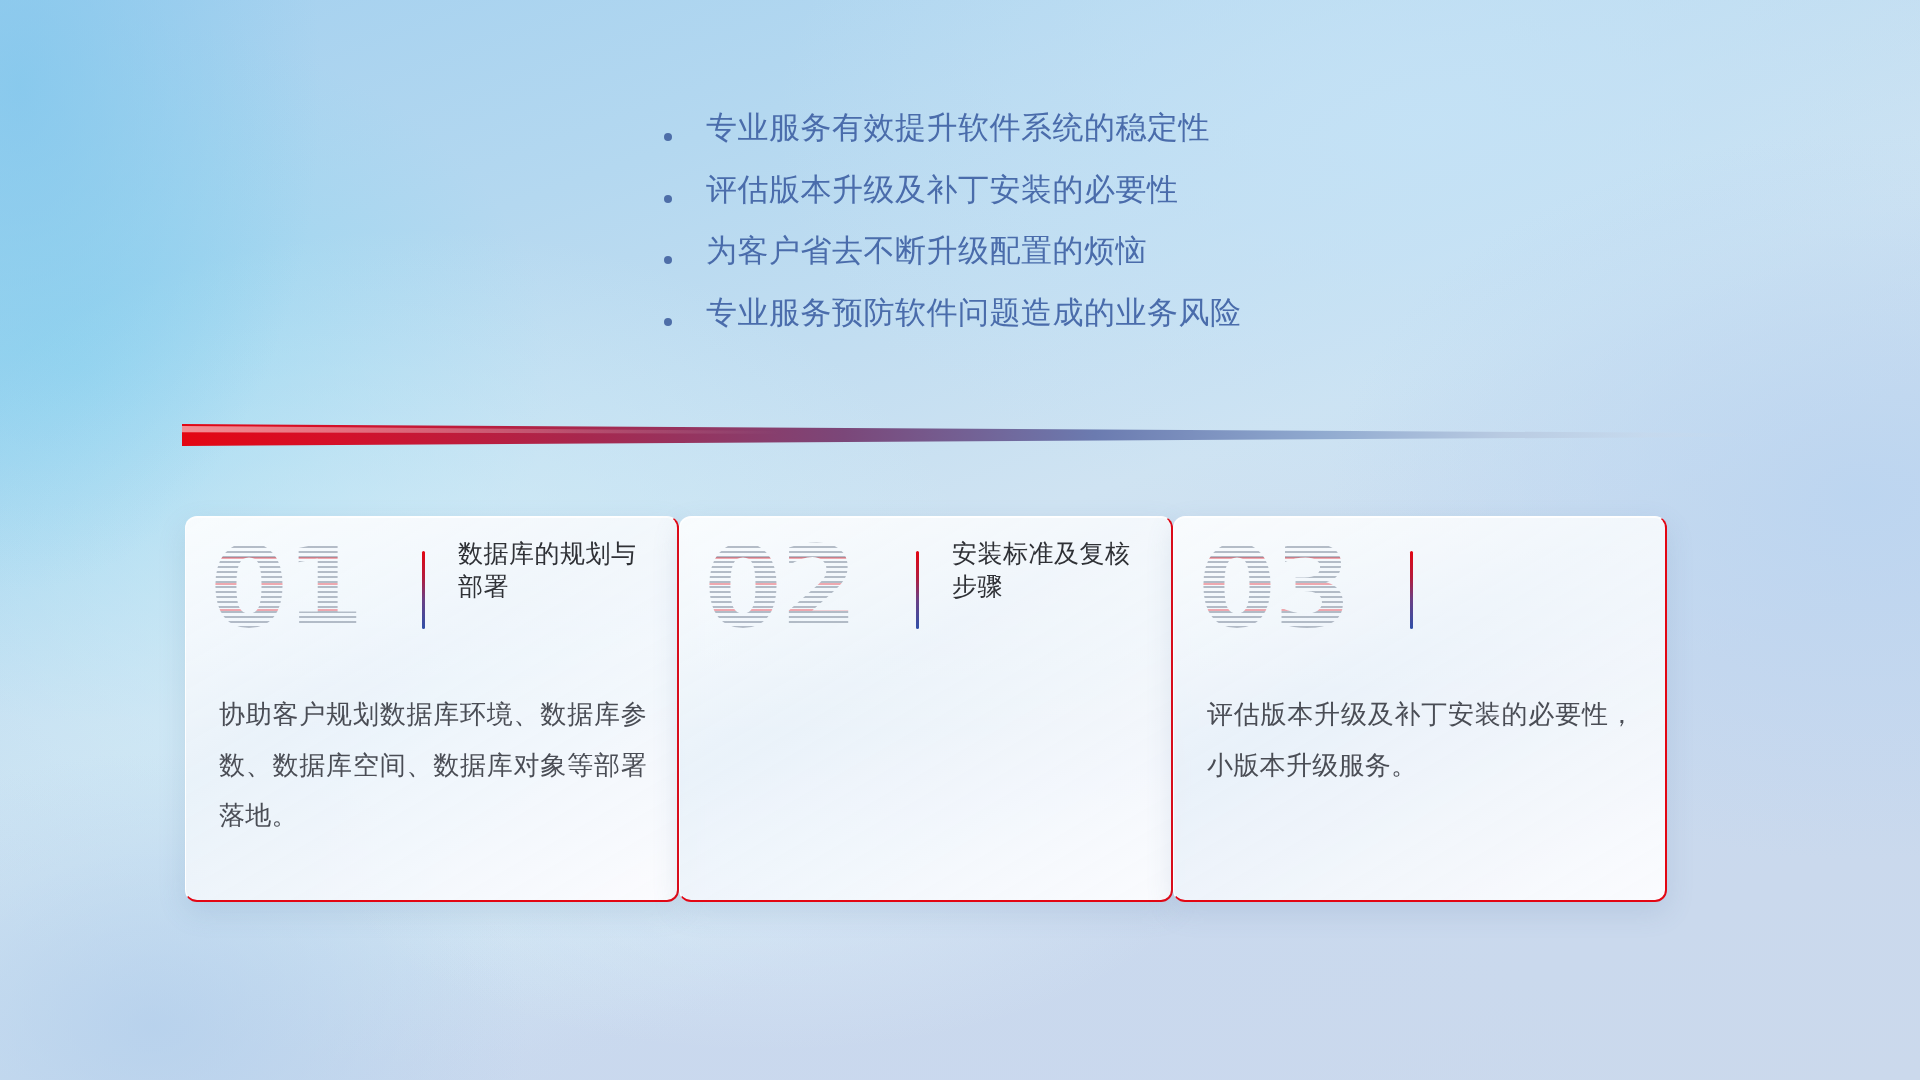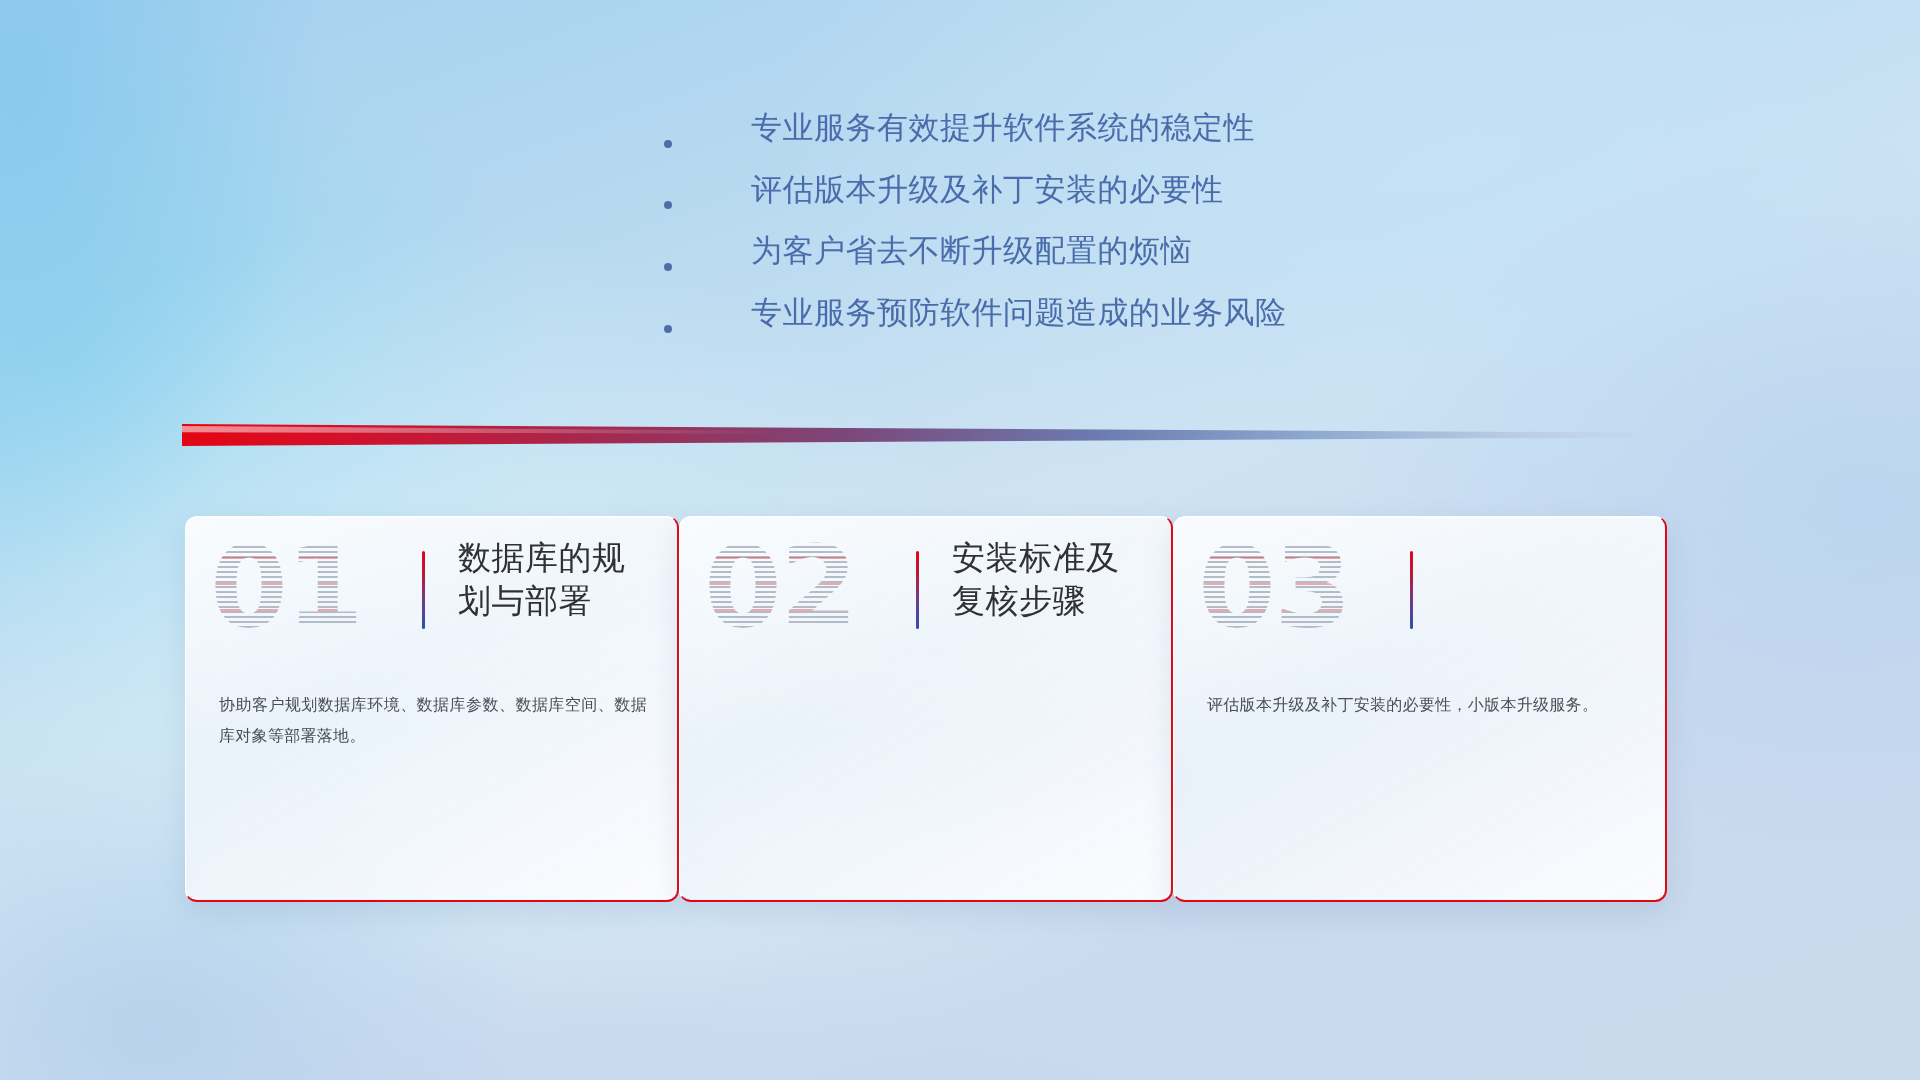--- a/index.html
+++ b/index.html
@@ -19,21 +19,21 @@
   .bg.g2{background:radial-gradient(ellipse 820px 600px at 22% 60%,rgba(210,238,248,.85) 0%,rgba(210,238,248,0) 70%);}
   .bg.g3{background:radial-gradient(ellipse 900px 560px at 74% 12%,rgba(196,226,246,.9) 0%,rgba(196,226,246,0) 72%);}
   .bg.g4{background:radial-gradient(ellipse 760px 520px at 97% 46%,rgba(186,212,240,.85) 0%,rgba(186,212,240,0) 70%);}
   .bg.g5{background:radial-gradient(ellipse 980px 420px at 50% 105%,rgba(202,216,238,.95) 0%,rgba(202,216,238,0) 70%);}
   .bg.g6{background:radial-gradient(ellipse 520px 380px at 8% 95%,rgba(176,205,235,.7) 0%,rgba(176,205,235,0) 72%);}
   .bg.g7{background:radial-gradient(ellipse 640px 300px at 40% 78%,rgba(222,240,250,.6) 0%,rgba(222,240,250,0) 70%);}
   .bg.g8{background:radial-gradient(ellipse 420px 700px at 1% 8%,rgba(128,198,236,.75) 0%,rgba(128,198,236,0) 72%);}
 
   
   .bullets{position:absolute;left:664px;top:108px;}
-  .bullet{display:flex;align-items:flex-end;margin-bottom:22px;gap:45px;}
+  .bullet{display:flex;align-items:center;margin-bottom:22px;}
   .bullet .dot{
     width:8px;height:8px;border-radius:50%;background:#4e6ea8;
     margin-top:18px;margin-right:34px;flex:none;
   }
   .bullet .txt{
     font-size:31px;line-height:1.28;color:#4a6cab;letter-spacing:.5px;
     font-weight:500;white-space:nowrap;
   }
 
   
@@ -104,27 +104,27 @@
     color:transparent;opacity:.6;
   }
 
   .bar{
     position:absolute;left:236px;top:34px;width:3px;height:78px;
     background:linear-gradient(180deg,#e30613 0%,#b41b3c 34%,#6b3f84 62%,#2f4fa8 100%);
     border-radius:2px;
   }
   .card-title{
     position:absolute;left:272px;top:20px;right:22px;
-    font-size:33px;line-height:1.3;color:#2f3136;font-weight:500;
+    font-size:25px;line-height:1.3;color:#2f3136;font-weight:500;
     letter-spacing:.5px;
   }
 
   .card-body{
     position:absolute;left:33px;right:30px;top:172px;
-    font-size:16px;line-height:1.95;color:#4a4d55;letter-spacing:.3px;
+    font-size:26px;line-height:1.95;color:#4a4d55;letter-spacing:.3px;
     text-align:justify;
   }
 </style>
 </head>
 <body>
 
 <div id="stage">
 
   <div class="bg base"></div>
   <div class="bg g1"></div>

